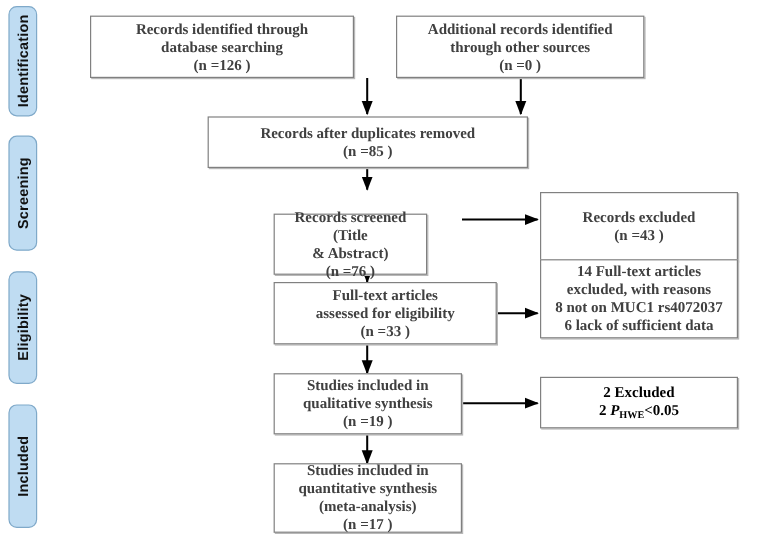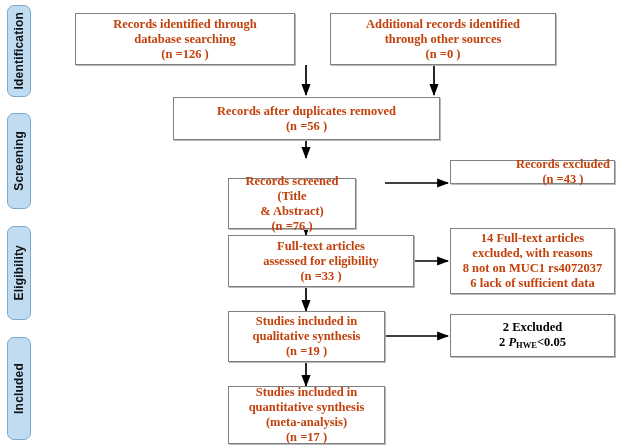--- a/index.html
+++ b/index.html
@@ -48,21 +48,21 @@
     display: flex;
     align-items: center;
     justify-content: center;
     text-align: center;
   }
   .flow-box .box-text {
     font-family: "Liberation Serif", "DejaVu Serif", serif;
     font-weight: bold;
     font-size: 12.5px;
     line-height: 15px;
-    color: #c2410c;
+    color: #404040;
     white-space: pre-line;
     padding: 0 4px;
   }
   
   .connector {
     position: absolute;
   }
   .connector svg {
     display: block;
     overflow: visible;
@@ -129,49 +129,49 @@
       </g>
     </svg>
   </div>
 
   <div class="flow-box" style="left:75px; top:13px; width:220px; height:52px;">
     <span class="box-text">Records identified through
 database searching
 (n =126   )</span>
   </div>
 
-  <div class="flow-box" style="left:330px; top:13px; width:226px; height:52px;">
+  <div class="flow-box" style="left:330px; top:13px; width:207px; height:52px;">
     <span class="box-text">Additional records identified
 through other sources
 (n =0   )</span>
   </div>
 
   <div class="flow-box" style="left:173px; top:97px; width:267px; height:43px;">
     <span class="box-text">Records after duplicates removed
-(n =56   )</span>
+(n =85   )</span>
   </div>
 
   <div class="flow-box" style="left:228px; top:146px; width:128px; height:51px;margin-top:32px;">
     <span class="box-text">Records screened (Title
 &amp; Abstract)
 (n =76   )</span>
   </div>
 
-  <div class="flow-box" style="left:450px; top:160px; width:165px; height:24px;justify-content:flex-end;">
+  <div class="flow-box" style="left:450px; top:160px; width:165px; height:58px;">
     <span class="box-text">Records excluded
 (n =43   )</span>
   </div>
 
   <div class="flow-box" style="left:228px; top:235px; width:186px; height:52px;">
     <span class="box-text">Full-text articles
 assessed for eligibility
 (n =33   )</span>
   </div>
 
-  <div class="flow-box" style="left:450px; top:228px; width:165px; height:66px;">
+  <div class="flow-box" style="left:450px; top:216px; width:165px; height:66px;">
     <span class="box-text">14 Full-text articles
 excluded, with reasons
 8 not on MUC1 rs4072037
 6 lack of sufficient data</span>
   </div>
 
   <div class="flow-box" style="left:228px; top:311px; width:157px; height:51px;">
     <span class="box-text">Studies included in
 qualitative synthesis
 (n =19   )</span>

